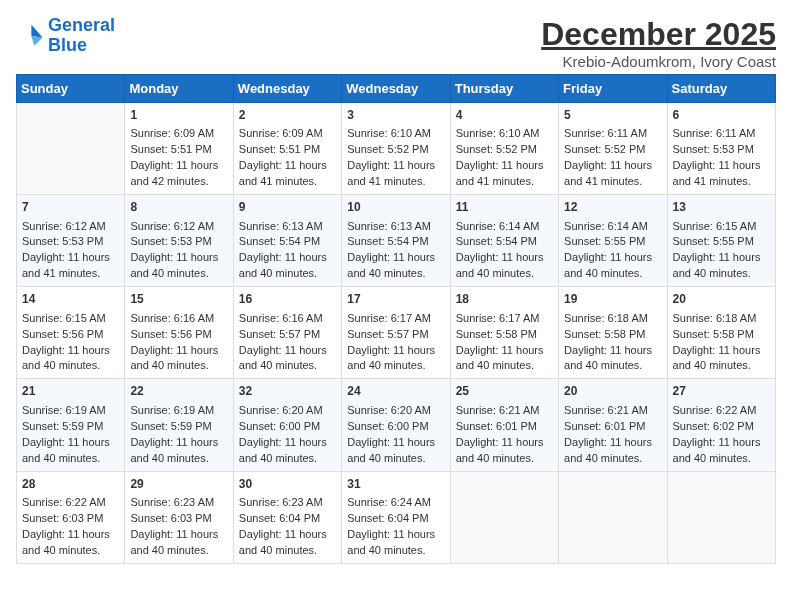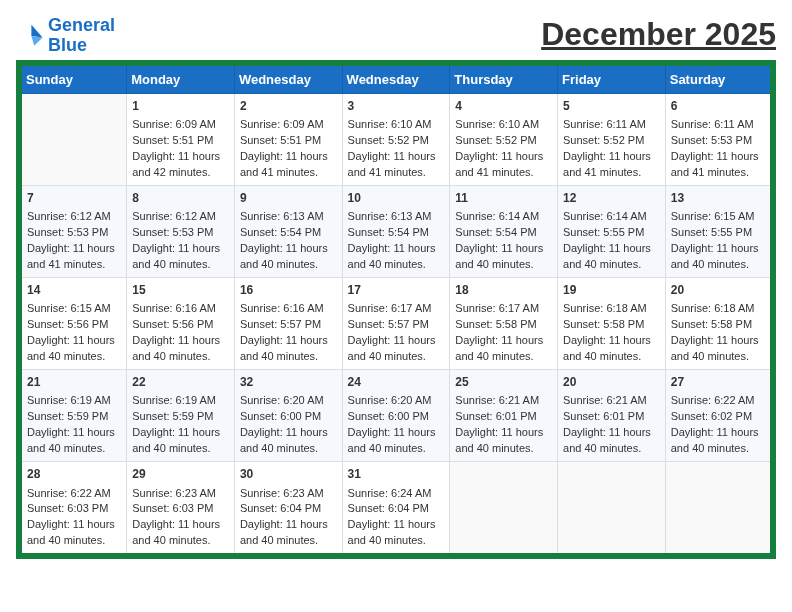--- a/index.html
+++ b/index.html
@@ -44,21 +44,21 @@
       color: #333;
       text-decoration: underline;
     }
     .location {
       font-size: 15px;
       color: #555;
     }
     .calendar {
       width: 100%;
       border-collapse: collapse;
-      border: 6px solid #15803d;
+      border: 1px solid #15803d;
       font-size: 11px;
     }
     .calendar thead tr th {
       background-color: #1a6fc4;
       color: #fff;
       padding: 6px 4px;
       text-align: left;
       font-size: 13px;
       font-weight: bold;
       border: 1px solid #1560aa;
@@ -101,20 +101,21 @@
       <polygon points="22,4 38,22 22,20" fill="#1a6fc4"></polygon>
       <polygon points="22,20 38,22 26,34" fill="#5aabee"></polygon>
     </svg>
     <div class="logo-text">
       <div><span>General</span></div>
       <div><span style="color:#1a6fc4">Blue</span></div>
     </div>
   </div>
   <div class="title-area">
     <div class="month-title">December 2025</div>
+    <div class="location">Krebio-Adoumkrom, Ivory Coast</div>
   </div>
 </div>
 
 <table class="calendar">
   <thead>
     <tr id="calendar-header-row">
         <th>Sunday</th>
         <th>Monday</th>
         <th>Wednesday</th>
         <th>Wednesday</th>

